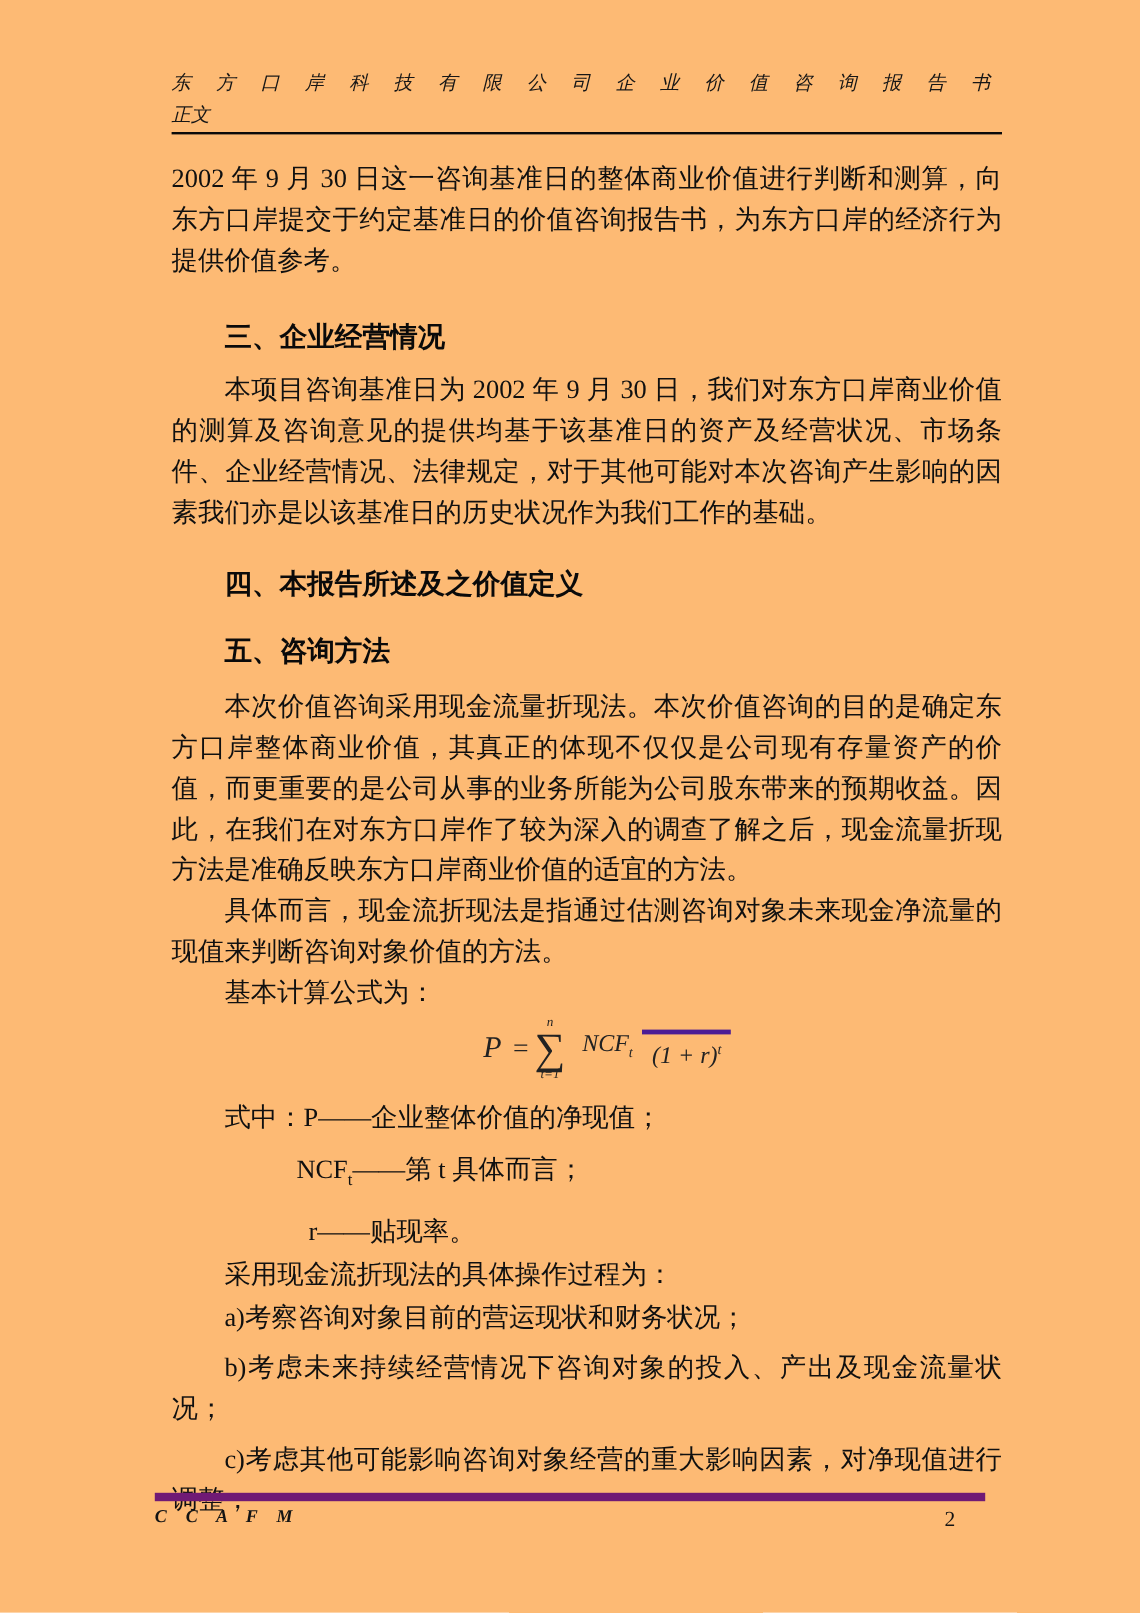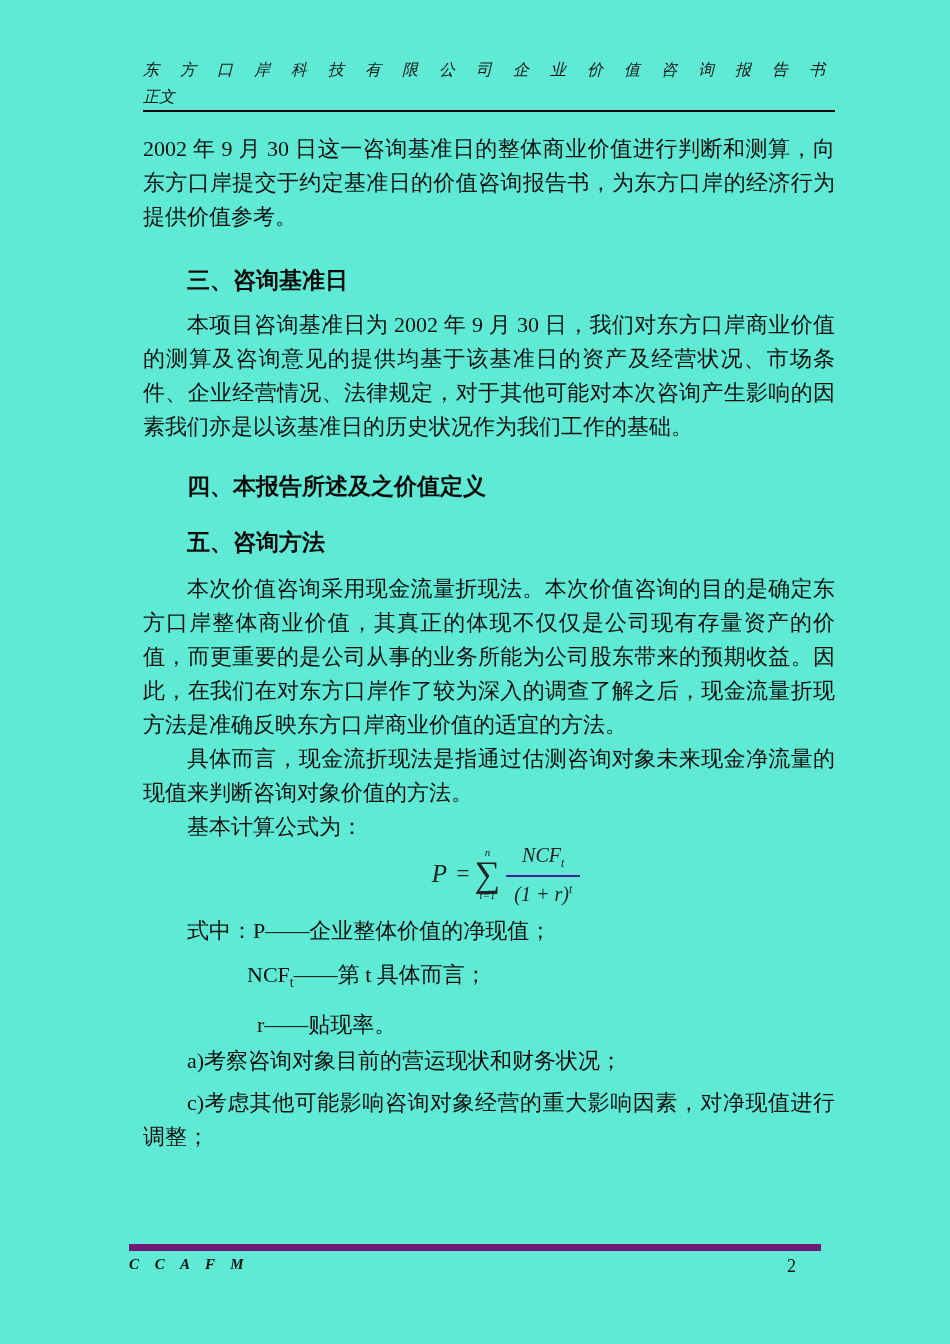--- a/index.html
+++ b/index.html
@@ -1,19 +1,19 @@
 <!DOCTYPE html>
 <html><head>
 <meta charset="utf-8">
 <style>
   html,body { margin:0; padding:0; background:#ffffff; }
   .page {
     position:relative;
     width:950px; height:1344px;
-    background:#5eead4;
+    background:#fdba74;
     color:#111;
     font-family:"Liberation Serif","DejaVu Serif",serif;
     overflow:hidden;
   }
   .content { margin-left:143px; width:692px; }
 
   
   .hdr { padding-top:60px; border-bottom:2px solid #0a0a0a; padding-bottom:4px; }
   .hdr-title {
     font-size:16px; line-height:20px;
@@ -53,23 +53,23 @@
     display:flex; align-items:center; justify-content:center;
     font-family:"Liberation Serif","DejaVu Serif",serif;
     font-style:italic; color:#222;
   }
   .f-lhs { font-size:25px; margin-right:8px; }
   .f-eq  { font-size:23px; margin-right:4px; }
   .f-sum { display:flex; flex-direction:column; align-items:center; margin-right:6px; }
   .f-sum-upper { font-size:11px; line-height:11px; }
   .f-sigma { font-size:36px; line-height:32px; font-style:normal; }
   .f-sum-lower { font-size:11px; line-height:11px; }
-  .f-frac { display:flex; flex-direction:column; align-items:center; font-size:20px; }
+  .f-frac { display:flex; flex-direction:row; align-items:center; font-size:20px; }
   .f-num { line-height:22px; padding:0 8px 1px; }
-  .f-den { line-height:22px; border-top:2px solid #4c1d95; padding:1px 8px 0; }
+  .f-den { line-height:22px; border-top:4px solid #4c1d95; padding:1px 8px 0; }
   .f-sub { font-size:12px; vertical-align:sub; }
   .f-sup { font-size:12px; vertical-align:super; }
 
   
   .where1 { margin-top:12px; text-indent:44px; }
   .where2 { margin-top:10px; margin-left:104px; }
   .where3 { margin-top:8px;  margin-left:114px; }
   .sub-t { font-size:14px; vertical-align:sub; }
   .p-proc { margin-top:2px; }
   .item-a { margin-top:2px; }
@@ -94,21 +94,21 @@
 <div class="page">
   <div class="content">
 
     <div class="hdr">
       <div class="hdr-title">东方口岸科技有限公司企业价值咨询报告书</div>
       <div class="hdr-sub">正文</div>
     </div>
 
     <p class="para intro">2002 年 9 月 30 日这一咨询基准日的整体商业价值进行判断和测算，向东方口岸提交于约定基准日的价值咨询报告书，为东方口岸的经济行为提供价值参考。</p>
 
-    <p class="heading h3">三、咨询基准日</p>
+    <p class="heading h3">三、企业经营情况</p>
     <p class="para indent p3">本项目咨询基准日为 2002 年 9 月 30 日，我们对东方口岸商业价值的测算及咨询意见的提供均基于该基准日的资产及经营状况、市场条件、企业经营情况、法律规定，对于其他可能对本次咨询产生影响的因素我们亦是以该基准日的历史状况作为我们工作的基础。</p>
 
     <p class="heading h4">四、本报告所述及之价值定义</p>
 
     <p class="heading h5">五、咨询方法</p>
     <p class="para indent p5">本次价值咨询采用现金流量折现法。本次价值咨询的目的是确定东方口岸整体商业价值，其真正的体现不仅仅是公司现有存量资产的价值，而更重要的是公司从事的业务所能为公司股东带来的预期收益。因此，在我们在对东方口岸作了较为深入的调查了解之后，现金流量折现方法是准确反映东方口岸商业价值的适宜的方法。</p>
     <p class="para indent p-detail">具体而言，现金流折现法是指通过估测咨询对象未来现金净流量的现值来判断咨询对象价值的方法。</p>
     <p class="para indent p-formula-intro">基本计算公式为：</p>
 
     <div class="formula-row">
@@ -122,21 +122,23 @@
       <span class="f-frac">
         <span class="f-num"><span>NCF</span><span class="f-sub">t</span></span>
         <span class="f-den"><span>(1 + r)</span><span class="f-sup">t</span></span>
       </span>
     </div>
 
     <p class="para where1">式中：P——企业整体价值的净现值；</p>
     <p class="para where2"><span>NCF</span><span class="sub-t">t</span><span>——第 t 具体而言；</span></p>
     <p class="para where3">r——贴现率。</p>
 
+    <p class="para indent p-proc">采用现金流折现法的具体操作过程为：</p>
     <p class="para indent item-a">a)考察咨询对象目前的营运现状和财务状况；</p>
+    <p class="para indent item-b">b)考虑未来持续经营情况下咨询对象的投入、产出及现金流量状况；</p>
     <p class="para indent item-c">c)考虑其他可能影响咨询对象经营的重大影响因素，对净现值进行调整；</p>
 
   </div>
 
   <div class="footer">
     <div class="footer-row">
       <span class="footer-org">C C A F M</span>
       <span class="footer-page">2</span>
     </div>
   </div>

